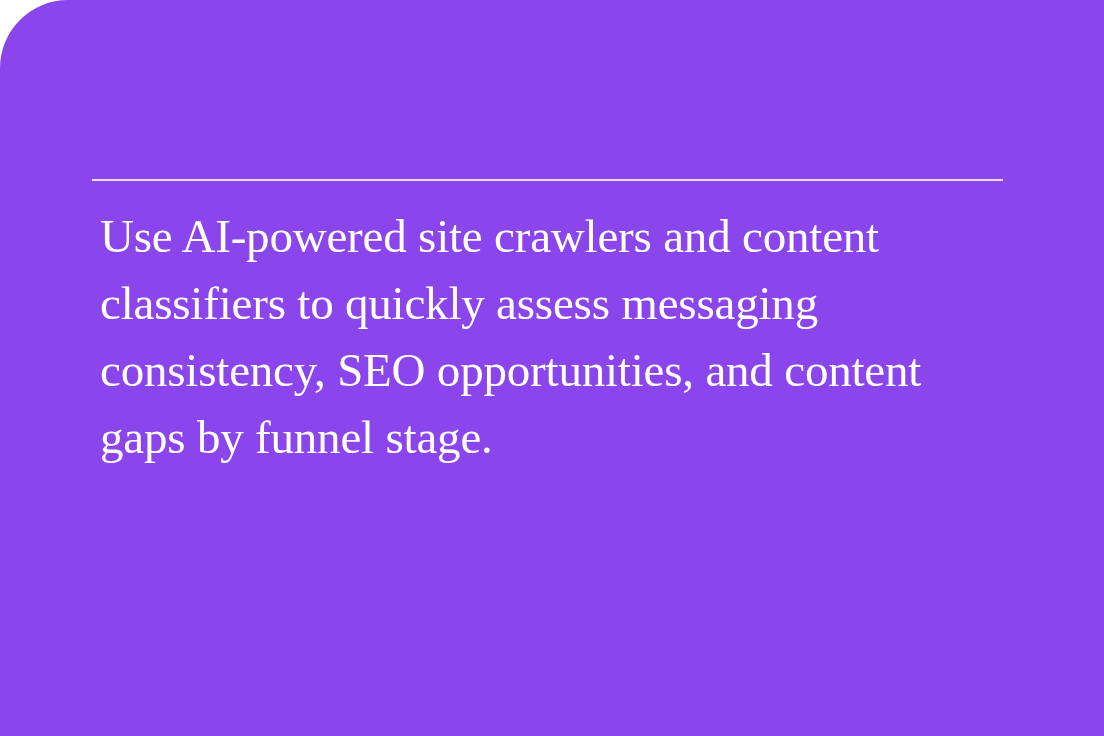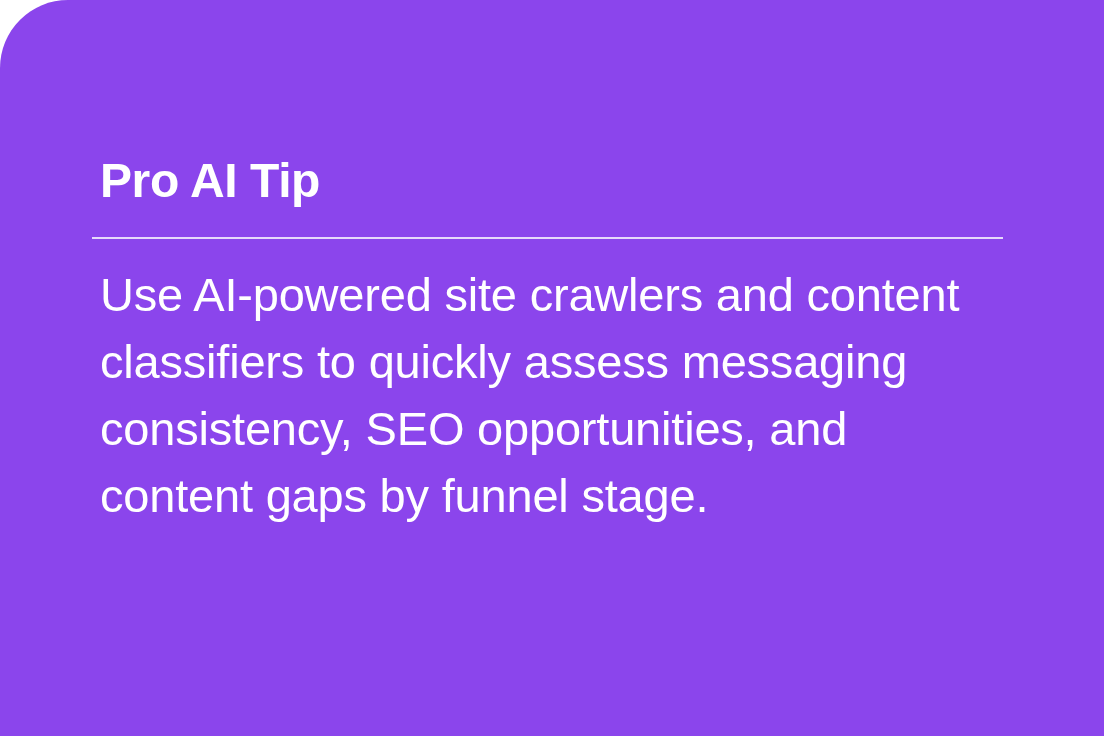--- a/index.html
+++ b/index.html
@@ -48,36 +48,35 @@
   #tip-divider {
     margin: 27px 0 0 -8px;
     width: 911px;
     height: 2px;
     background: #e6d9fa;
     border: 0;
   }
 
   #tip-body {
     margin: 22px 0 0 0;
-    font-family: Liberation Sans, sans-serif;
+    font-family: Liberation Serif, serif;
     font-weight: 300;
     font-size: 47px;
     line-height: 67px;
     letter-spacing: -0.2px;
     color: #ffffff;
     white-space: pre-line;
     max-width: 900px;
   }
 </style>
 </head>
 <body>
 
 <div id="tip-card">
   <div id="tip-content">
 
-    <h1 id="tip-title">Pro AI Tip</h1>
 
     <hr id="tip-divider">
 
     <p id="tip-body">Use AI-powered site crawlers and content classifiers to quickly assess messaging consistency, SEO opportunities, and content gaps by funnel stage.</p>
 
   </div>
 </div>
 
 </body></html>

